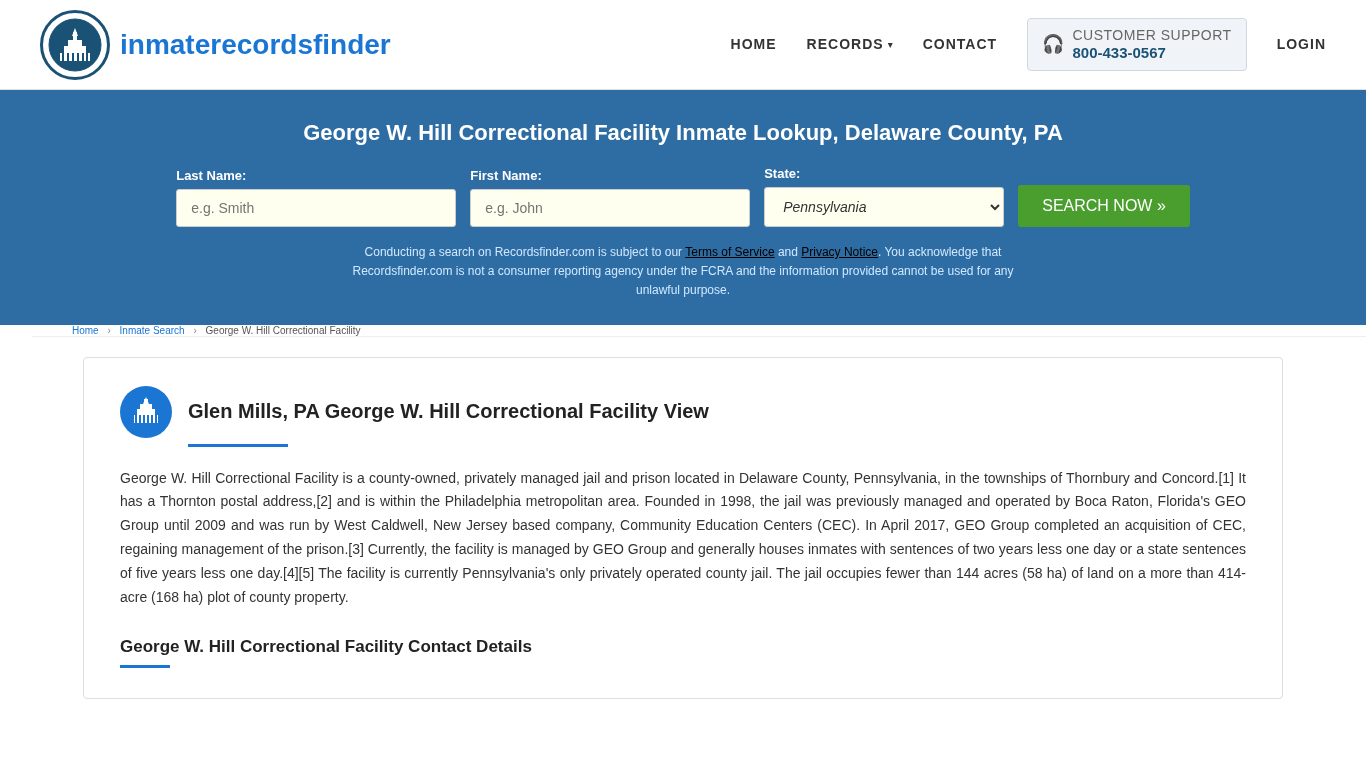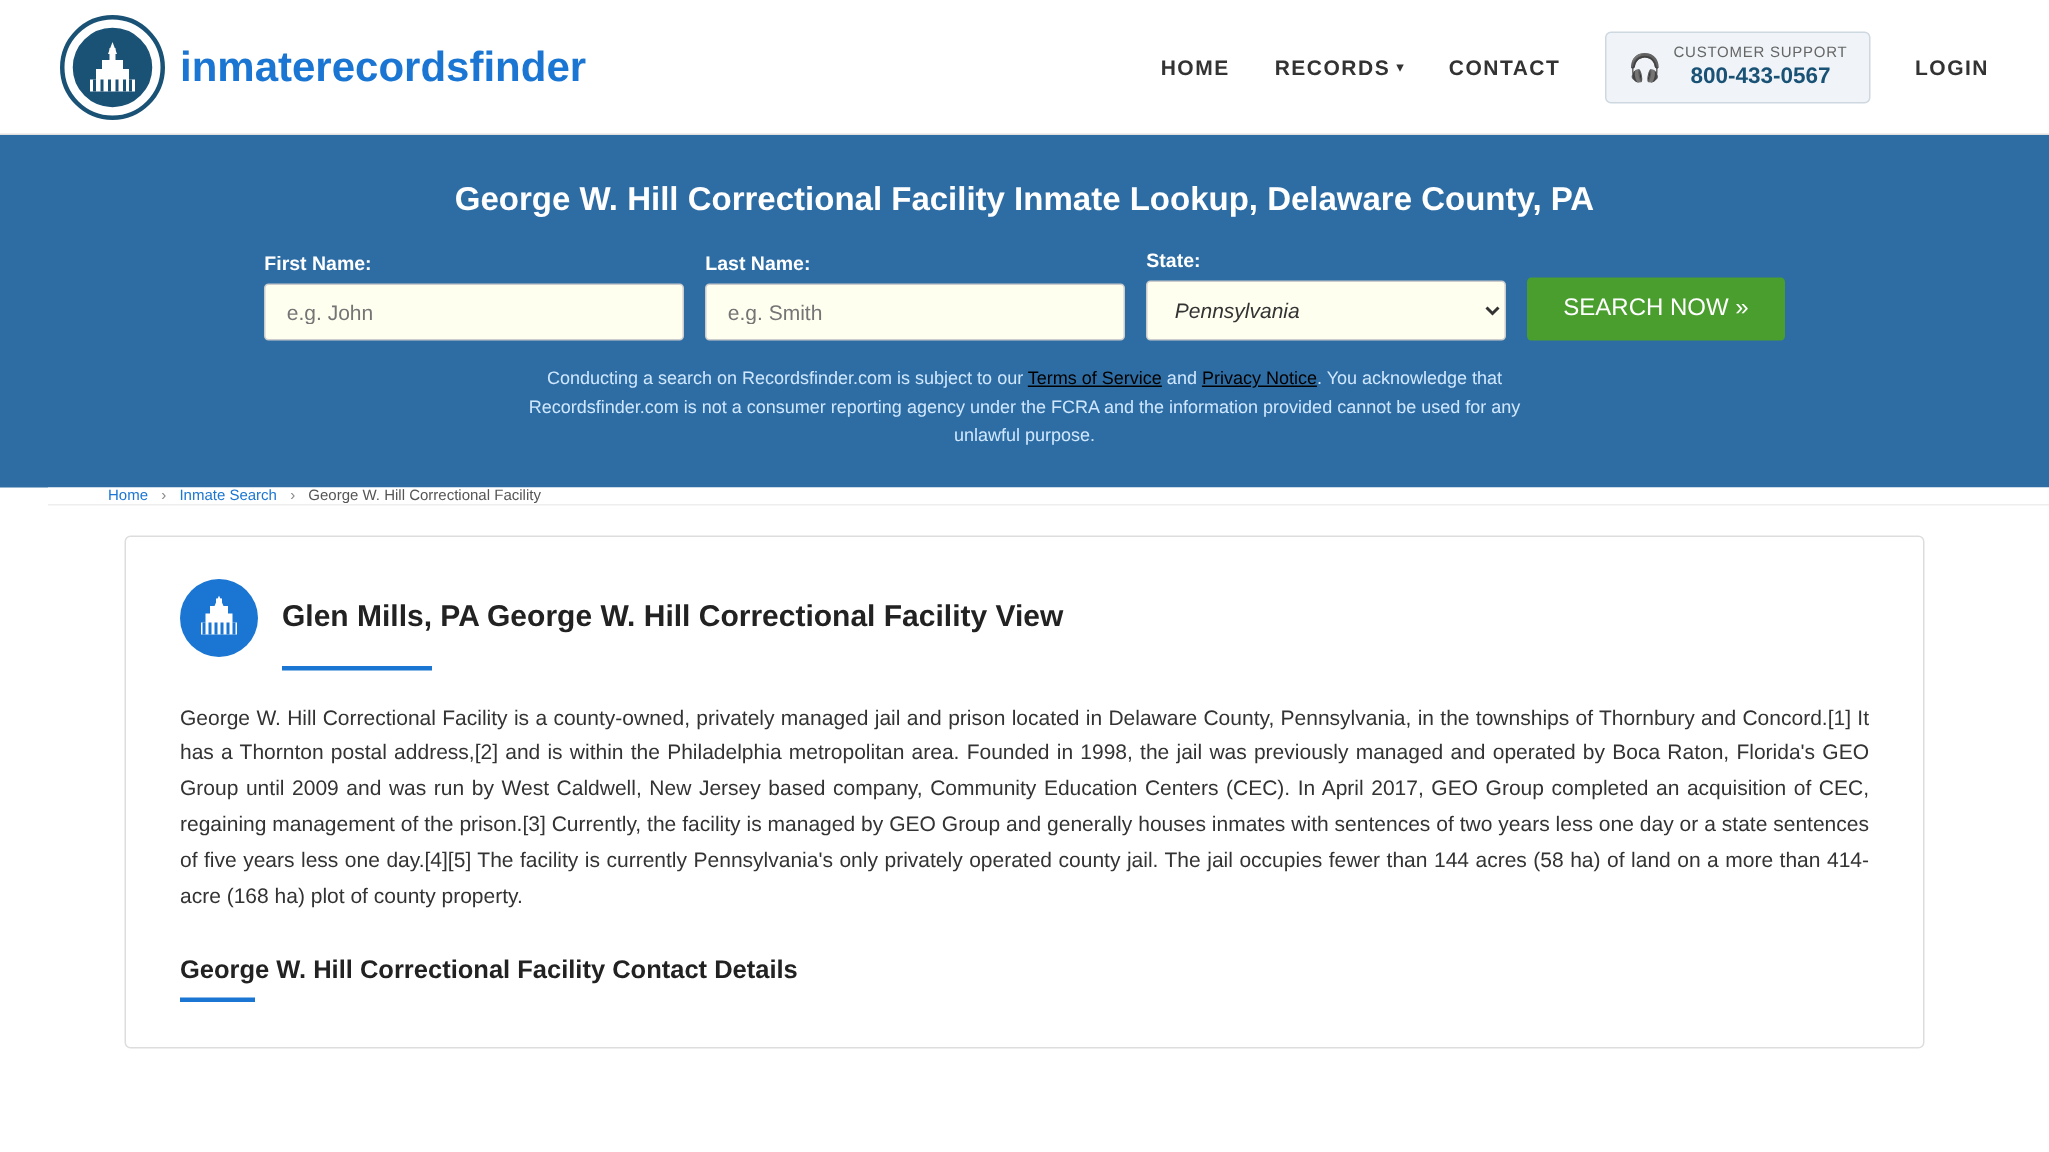--- a/index.html
+++ b/index.html
@@ -7,21 +7,20 @@
 
     
     .header {
       background: #fff;
       border-bottom: 1px solid #e0e0e0;
       padding: 10px 40px;
       display: flex;
       align-items: center;
       justify-content: space-between;
       height: 90px;
-      text-align: center;
     }
     .logo-area {
       display: flex;
       align-items: center;
       gap: 10px;
     }
     .logo-circle {
       width: 70px;
       height: 70px;
       border-radius: 50%;
@@ -80,21 +79,21 @@
     .support-icon {
       color: #1a76d2;
       font-size: 18px;
     }
     .support-text {
       display: flex;
       flex-direction: column;
       line-height: 1.2;
     }
     .support-label {
-      font-size: 10px;
+      font-size: 14px;
       color: #666;
       text-transform: uppercase;
       letter-spacing: 0.5px;
     }
     .support-number {
       font-size: 15px;
       font-weight: bold;
       color: #1a5276;
     }
     .login-btn {
@@ -309,26 +308,26 @@
       </div>
     </div>
     <span class="login-btn">LOGIN</span>
   </nav>
 </header>
 
 <section class="hero-banner">
   <h1 class="hero-title">George W. Hill Correctional Facility Inmate Lookup, Delaware County, PA</h1>
   <div class="search-form">
     <div class="form-group">
+      <label class="form-label">Last Name:</label>
+      <input class="form-input" type="text" placeholder="e.g. Smith" style="">
+    </div>
+    <div class="form-group">
       <label class="form-label">First Name:</label>
       <input class="form-input" type="text" placeholder="e.g. John" style="">
-    </div>
-    <div class="form-group">
-      <label class="form-label">Last Name:</label>
-      <input class="form-input" type="text" placeholder="e.g. Smith" style="">
     </div>
     <div class="form-group">
       <label class="form-label">State:</label>
       <select class="state-select">
         <option>Pennsylvania</option>
         <option>Alabama</option>
         <option>Alaska</option>
         <option>Arizona</option>
         <option>California</option>
         <option>Colorado</option>

